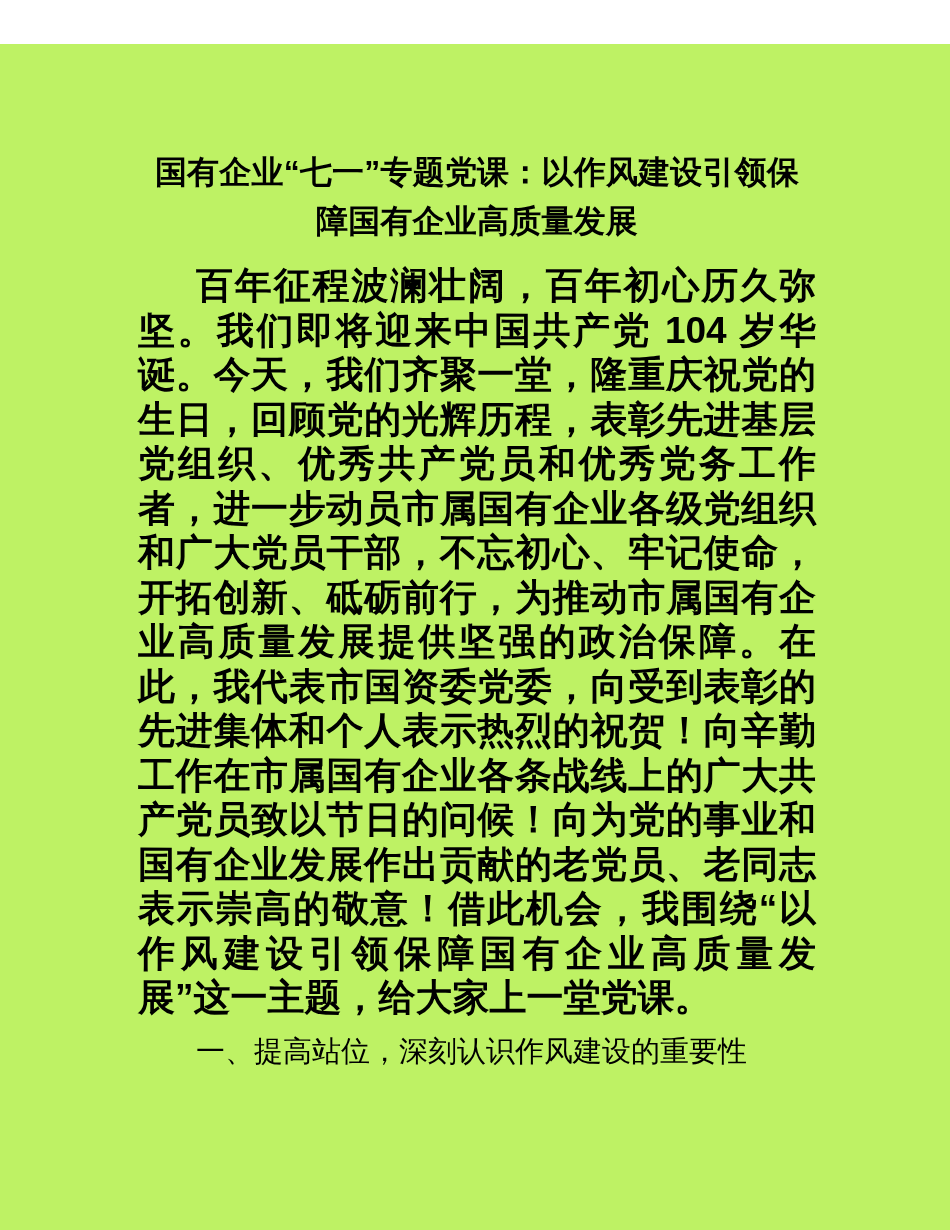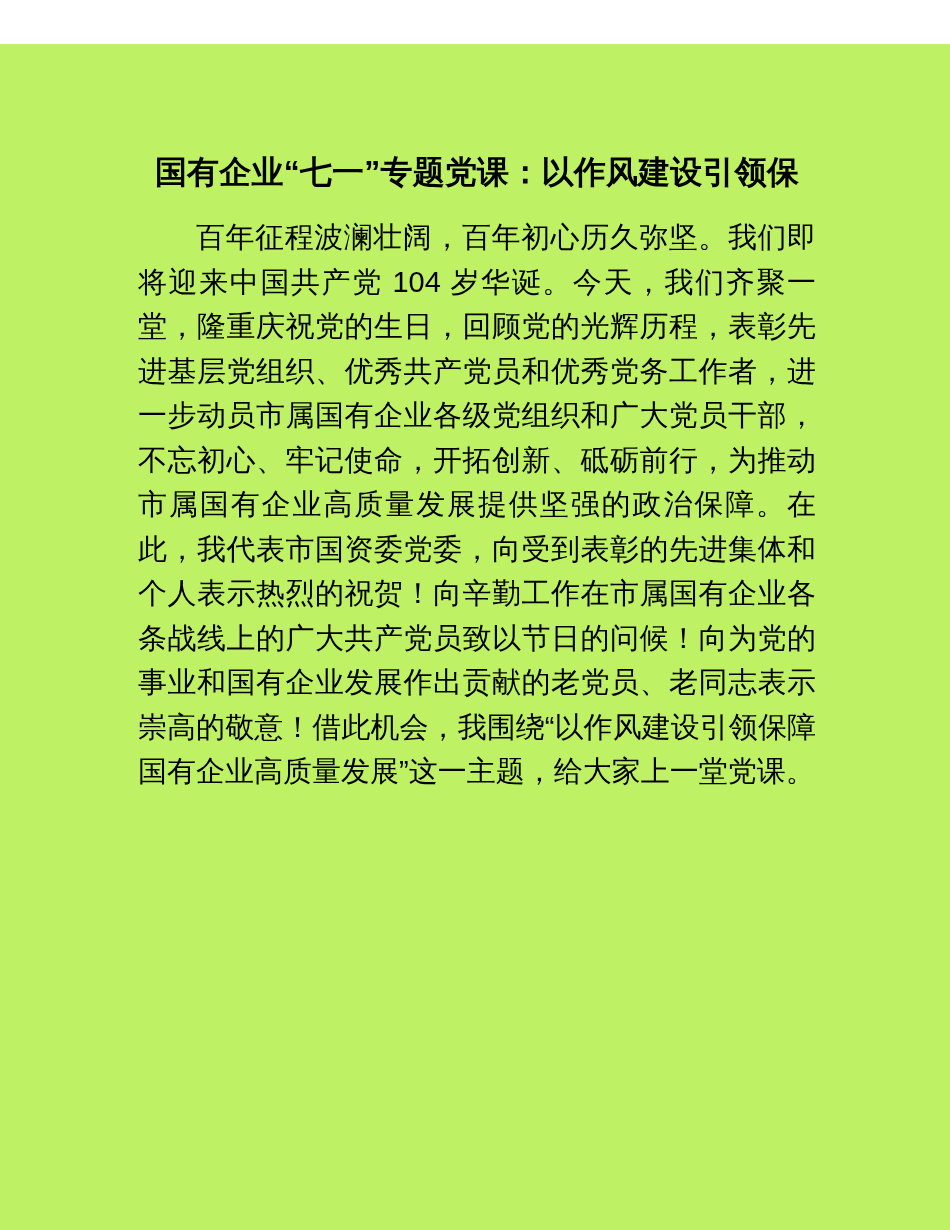--- a/index.html
+++ b/index.html
@@ -40,22 +40,22 @@
     font-weight: bold;
     line-height: 49px;
     text-align: center;
     letter-spacing: 0.2px;
     word-break: break-all;
   }
 
   
   .para {
     margin: 0;
-    font-size: 29px;
-    font-weight: normal;
+    font-size: 37px;
+    font-weight: bold;
     line-height: 44.5px;
     text-align: justify;
     text-align-last: left;
     text-justify: inter-ideograph;
     text-indent: 58px;
     word-break: break-all;
     letter-spacing: 0;
   }
 
   .para-first {
@@ -79,20 +79,22 @@
   }
 </style>
 </head>
 <body>
 
 <div class="page">
   <div class="content">
 
     <h1 class="doc-title">
       <span style="display: block;">国有企业“七一”专题党课：以作风建设引领保</span>
+      <span style="display: block;">障国有企业高质量发展</span>
     </h1>
 
     <p class="para para-first">百年征程波澜壮阔，百年初心历久弥坚。我们即将迎来中国共产党 104 岁华诞。今天，我们齐聚一堂，隆重庆祝党的生日，回顾党的光辉历程，表彰先进基层党组织、优秀共产党员和优秀党务工作者，进一步动员市属国有企业各级党组织和广大党员干部，不忘初心、牢记使命，开拓创新、砥砺前行，为推动市属国有企业高质量发展提供坚强的政治保障。在此，我代表市国资委党委，向受到表彰的先进集体和个人表示热烈的祝贺！向辛勤工作在市属国有企业各条战线上的广大共产党员致以节日的问候！向为党的事业和国有企业发展作出贡献的老党员、老同志表示崇高的敬意！借此机会，我围绕“以作风建设引领保障国有企业高质量发展”这一主题，给大家上一堂党课。</p>
 
+    <p class="section-heading">一、提高站位，深刻认识作风建设的重要性</p>
 
 
   </div>
 </div>
 
 </body></html>

